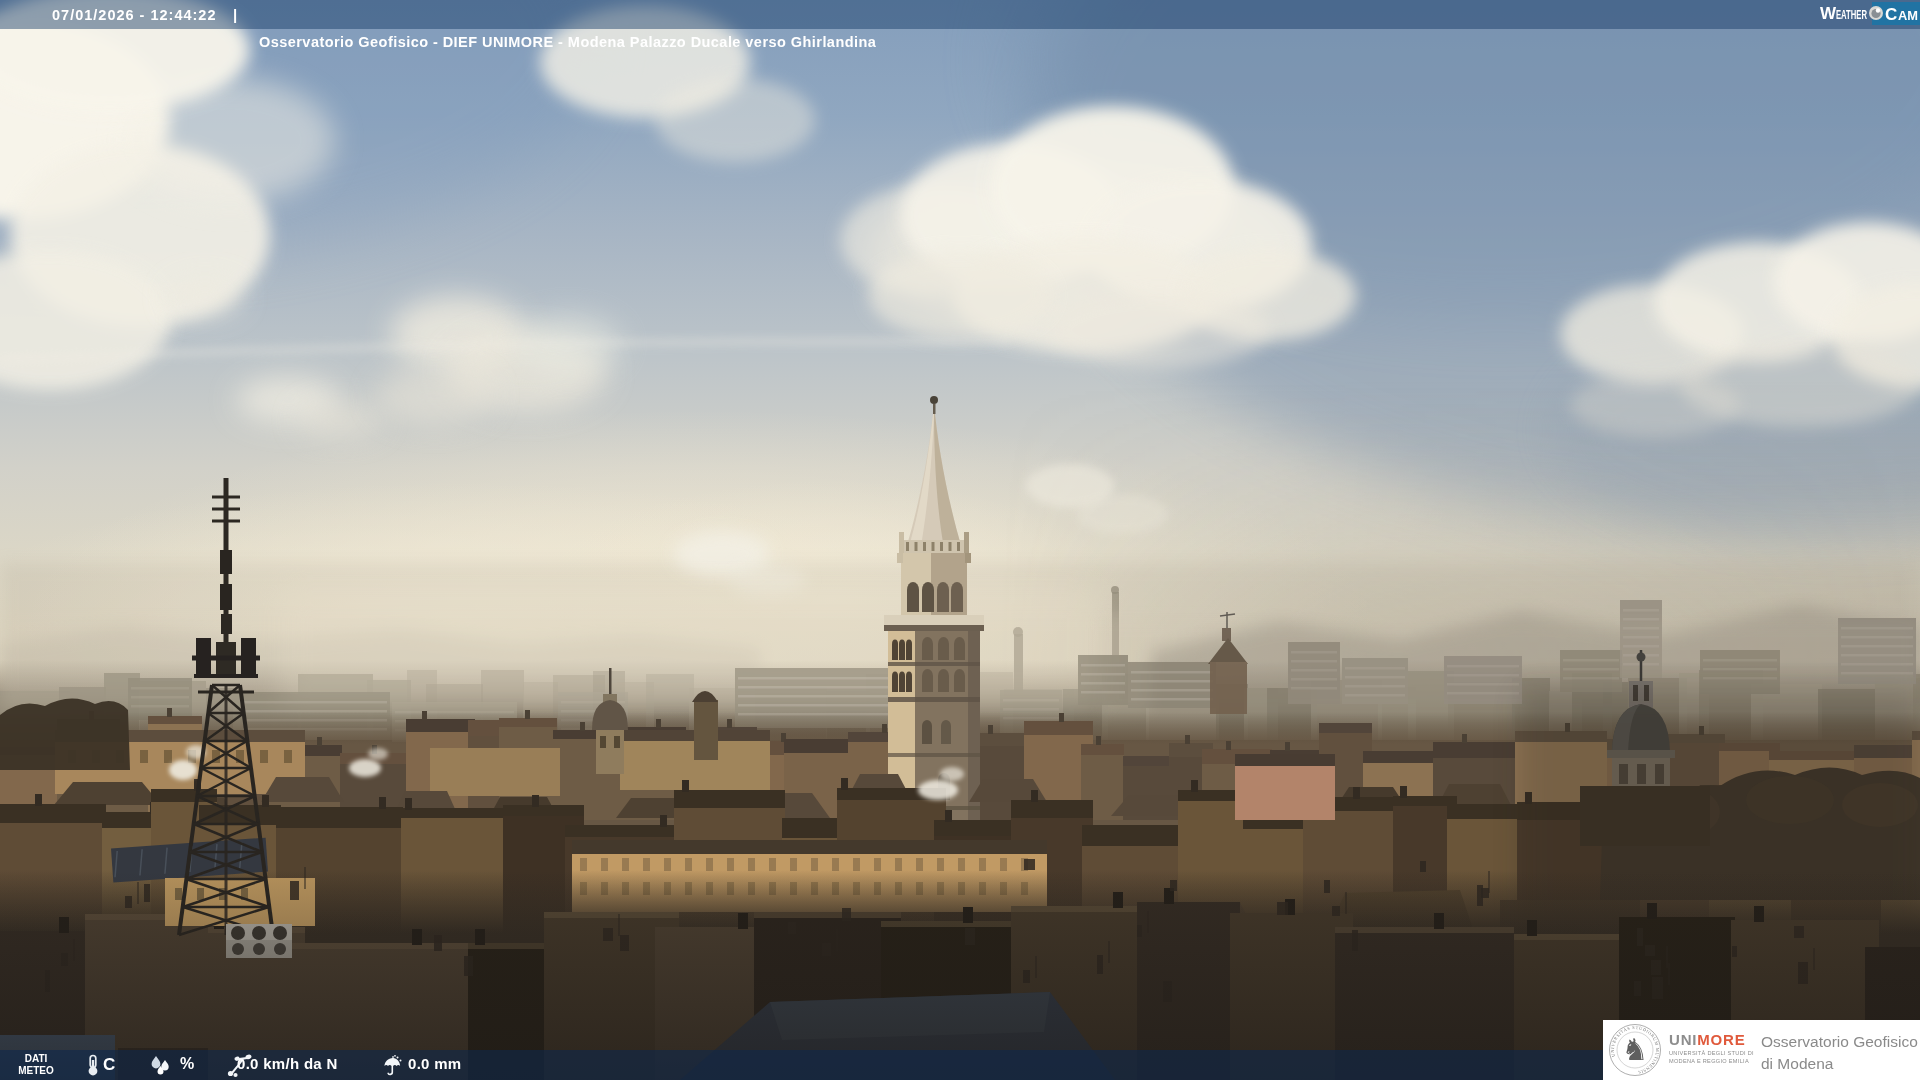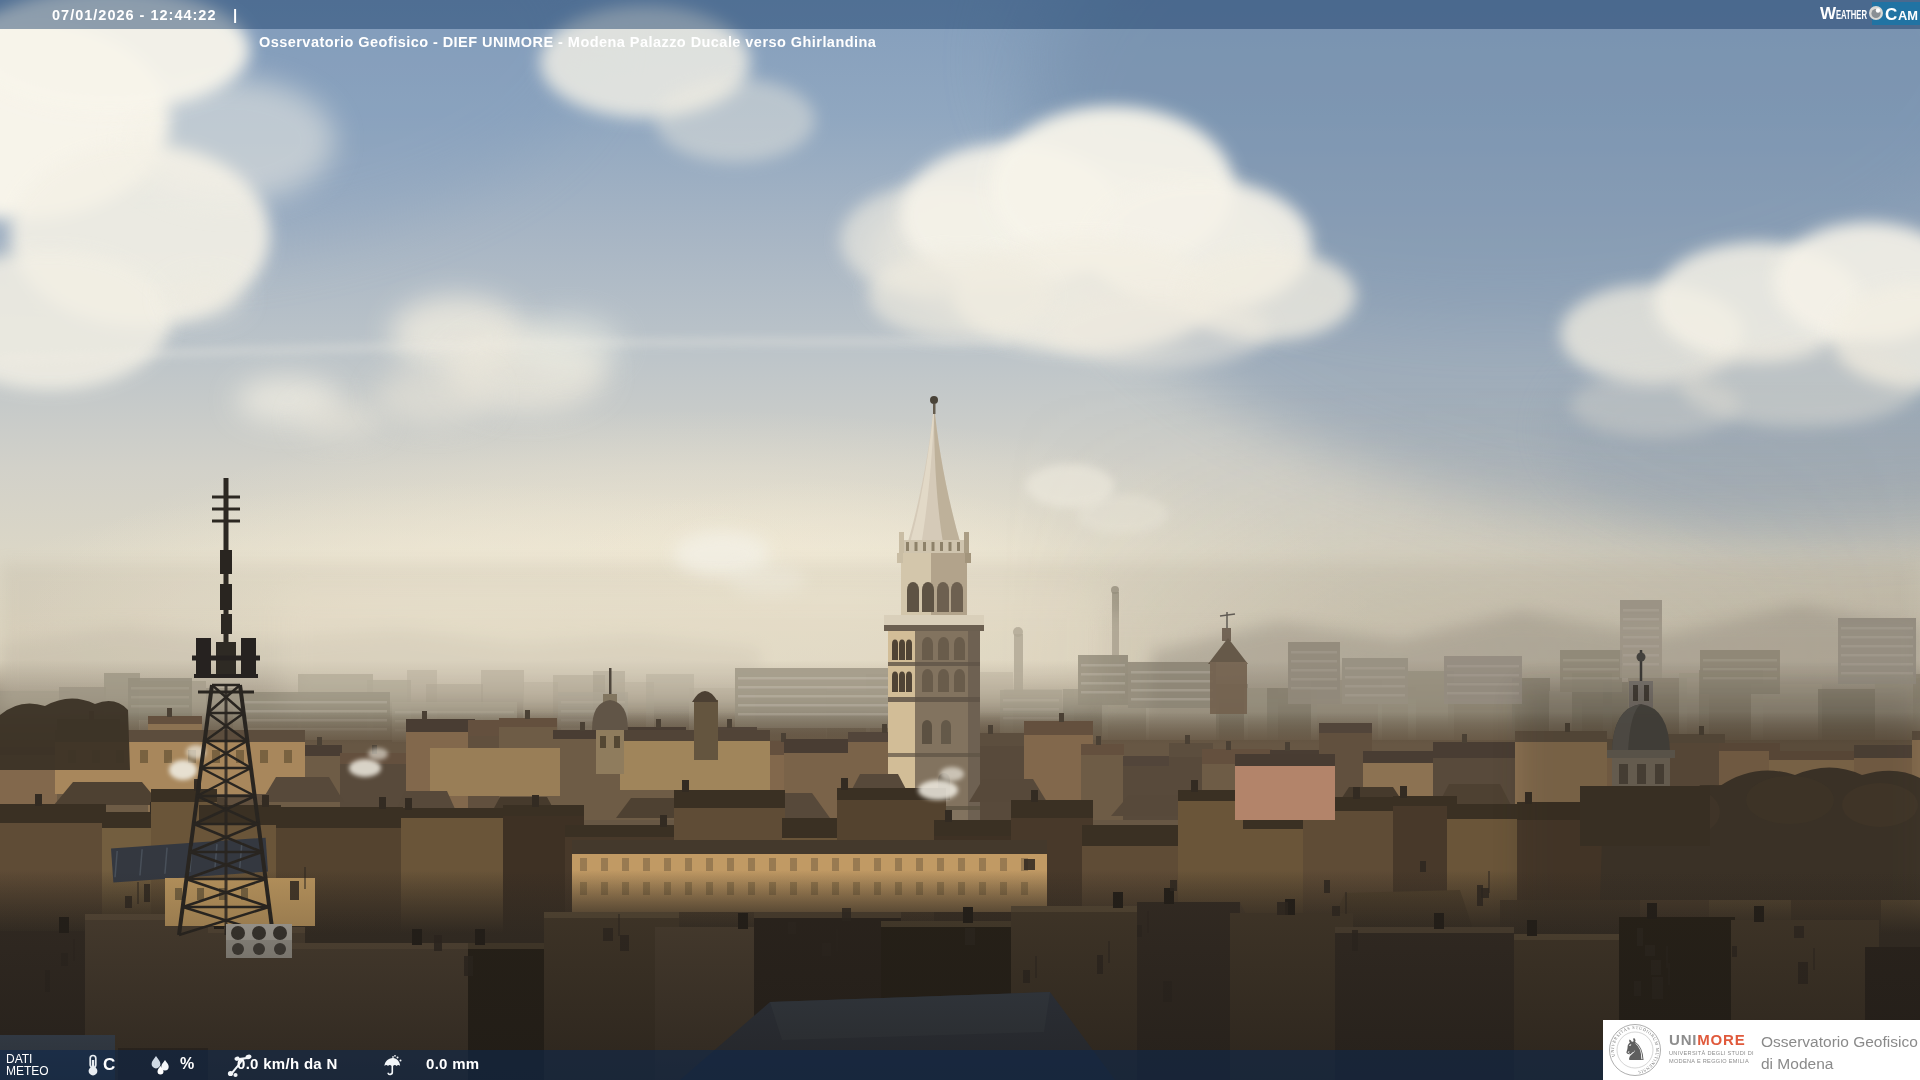--- a/index.html
+++ b/index.html
@@ -4,21 +4,21 @@
 html,body{margin:0;padding:0;width:1920px;height:1080px;overflow:hidden;background:#888;
 font-family:"Liberation Sans",sans-serif;}
 #scene{position:relative;width:1920px;height:949px;}
 #scene svg.bg{position:absolute;left:0;top:0;}
 .topbar{position:absolute;left:0;top:0;width:1920px;height:29px;background:rgba(18,55,100,0.45);}
 .topdate{position:absolute;left:52px;top:7px;color:#fff;font-size:14.5px;font-weight:bold;letter-spacing:1px;}
 .topsep{position:absolute;left:233px;top:6px;color:#fff;font-size:15px;font-weight:bold;}
 .toptitle{position:absolute;left:259px;top:7px;color:#fff;font-size:14.5px;font-weight:bold;letter-spacing:0.45px;margin-top:27px;}
 .wcsvg{position:absolute;left:1790px;top:0;}
 .botbar{position:absolute;left:0;top:1050px;width:1920px;height:30px;background:rgba(13,40,75,0.58);}
-.dati{position:absolute;left:6px;top:1053px;width:60px;color:#fff;font-size:12px;font-weight:normal;text-align:left;line-height:12px;}
+.dati{position:absolute;left:6px;top:1053px;width:60px;color:#fff;font-size:10px;font-weight:bold;text-align:center;line-height:12px;}
 .bicon{position:absolute;}
 .bt{position:absolute;top:1055px;color:#fff;font-size:15px;font-weight:bold;letter-spacing:0.3px;}
 .logobox{position:absolute;left:1603px;top:1020px;width:317px;height:60px;background:#fff;}
 </style></head>
 <body>
 <div id="scene">
 <svg class="bg" width="1920" height="1080" viewBox="0 0 1920 1080">
 <defs>
 <linearGradient id="sky" x1="0" y1="0" x2="0" y2="1">
  <stop offset="0" stop-color="#849ebc"></stop>
@@ -870,21 +870,21 @@
       <circle cx="11.5" cy="23" r="2.1"></circle>
     </svg>
 <div class="bt" style="left:237px">0.0 km/h da N</div>
 <svg class="bicon" style="left:380px;top:1053px" width="26" height="26" viewBox="0 0 26 26" fill="#f2f5f8">
       <path d="M13,5 C8,5 4.5,9 4.5,13 C5.5,11.8 7,11.8 8,13 C9,11.8 10.5,11.8 11.5,13 L11.5,19 A1.6,1.6 0 0 1 8.4,19.6 L7.2,20 A3,3 0 0 0 13.1,19 L13.1,13 C14.1,11.8 15.6,11.8 16.6,13 C17.6,11.8 19.1,11.8 20.1,13 C20.1,9 17,5 13,5 Z"></path>
       <rect x="12.4" y="3" width="1.2" height="3.5"></rect>
       <circle cx="17.5" cy="4.5" r="1"></circle>
       <circle cx="20.5" cy="7.5" r="1"></circle>
       <circle cx="15" cy="2.8" r="0.9"></circle>
     </svg>
-<div class="bt" style="left:426px">0.0 mm</div>
+<div class="bt" style="left:408px">0.0 mm</div>
 <div class="logobox">
       <svg width="317" height="60" viewBox="0 0 317 60">
         <circle cx="32" cy="30" r="26" fill="#fff"></circle>
         <circle cx="32" cy="30" r="25.5" fill="none" stroke="#999" stroke-width="0.8"></circle>
         <circle cx="32" cy="30" r="18" fill="none" stroke="#aaa" stroke-width="0.5"></circle>
         <text x="32" y="40" font-family="Liberation Serif, serif" font-size="30" fill="#5f5f5f" text-anchor="middle">♞</text>
         <defs>
           <path id="arcup" d="M32,51 a21,21 0 1 1 0.02,0"></path>
           <linearGradient id="botfade" x1="0" y1="0" x2="0" y2="1">
  <stop offset="0" stop-color="#1e1a16" stop-opacity="0"></stop>

